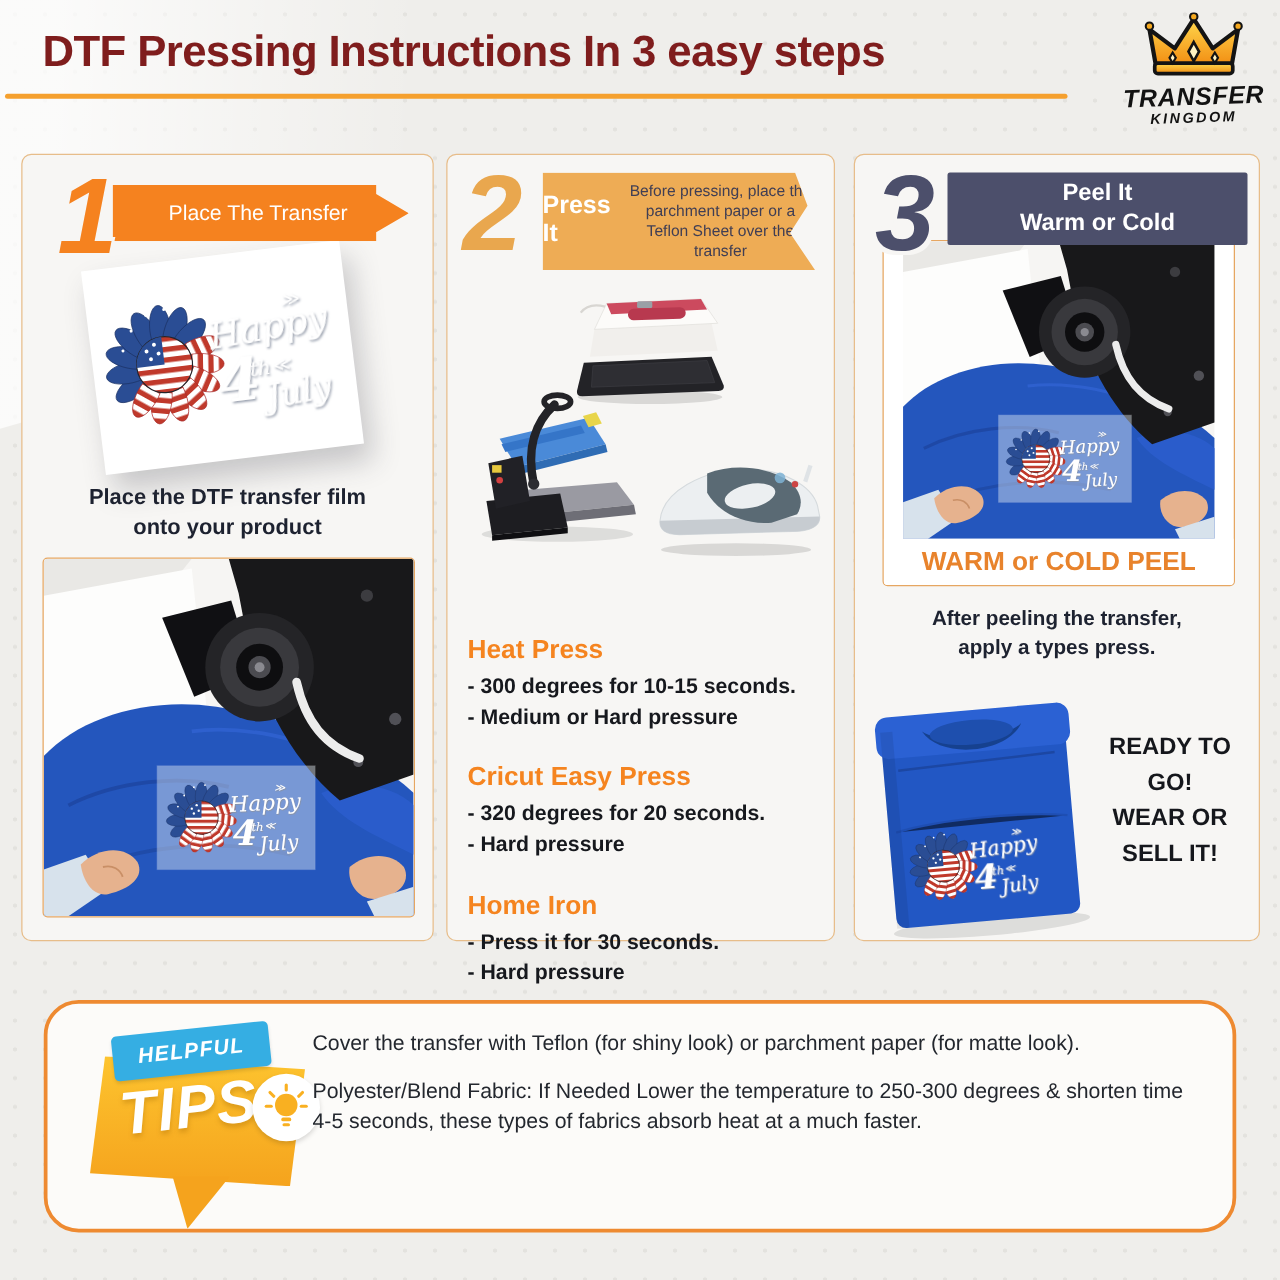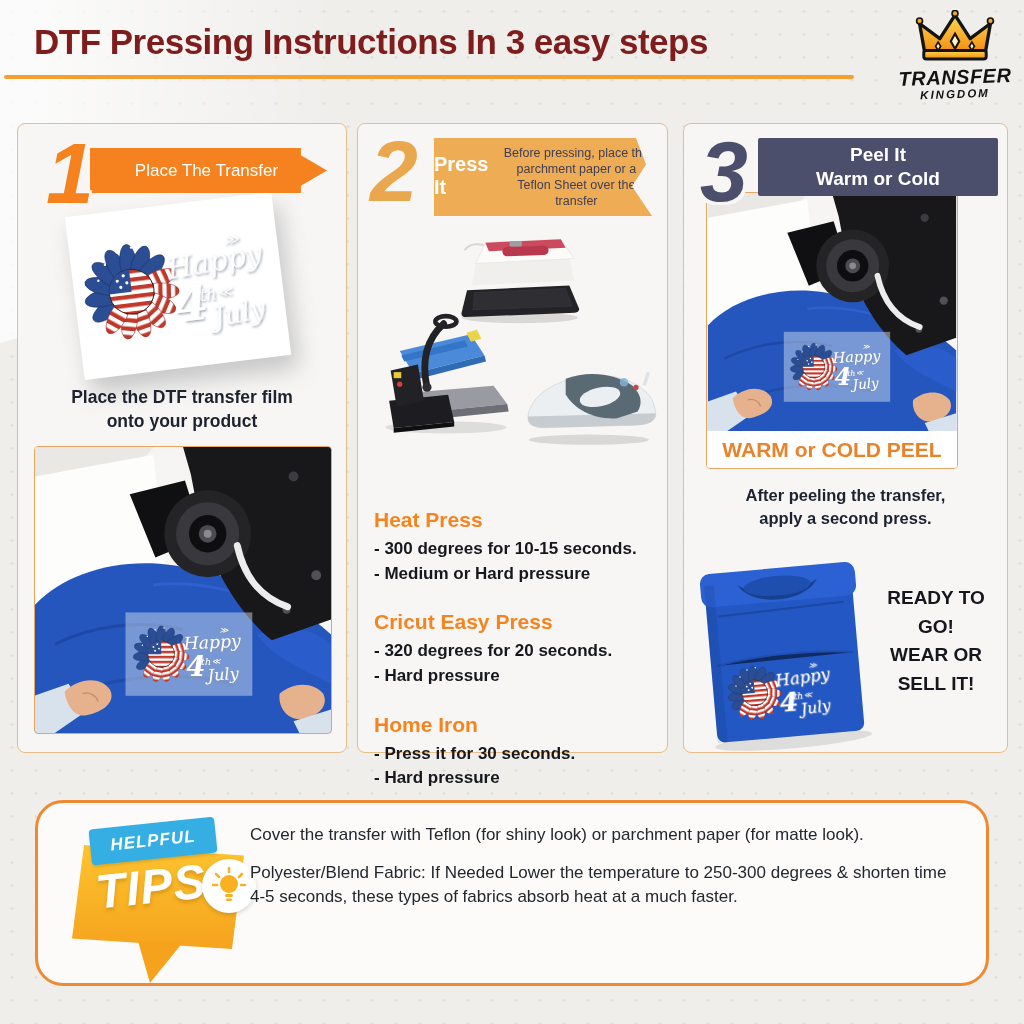--- a/index.html
+++ b/index.html
@@ -46,21 +46,21 @@
   
   .equip{position:absolute;}
   #cricut{left:92px;top:96px;width:140px;height:118px;}
   #clam{left:16px;top:168px;width:140px;height:164px;}
   #iron{left:158px;top:224px;width:150px;height:102px;}
   .methods{position:absolute;left:16px;top:360px;}
   .mname{font-size:21px;font-weight:800;color:#f5841f;margin:0 0 5px 0;}
   .mline{font-size:17px;font-weight:800;color:#16181d;line-height:1.45;}
   .method{margin-bottom:17px;margin-top:24px;}
   
-  #frame3{left:22px;top:68px;width:252px;height:277px;display:flex;flex-direction:column;}
+  #frame3{left:22px;top:68px;width:282px;height:277px;display:flex;flex-direction:column;}
   #frame3 .ph{flex:1;overflow:hidden;}
   #frame3 svg{width:100%;height:240px;display:block;}
   .peel-label{height:37px;display:flex;align-items:center;justify-content:center;
     font-size:21px;font-weight:800;color:#e8832c;background:#fff;}
   #cap3{top:360px;font-size:16.5px;line-height:1.4;}
   .folded{position:absolute;left:8px;top:418px;width:182px;height:212px;}
   .folded svg{width:100%;height:100%;}
   .ready{position:absolute;left:186px;top:460px;width:132px;text-align:center;
     font-size:19px;font-weight:800;color:#15171c;line-height:1.5;}
   
@@ -332,21 +332,21 @@
     <div id="frame3" class="photoframe">
       <div class="ph">
           <svg viewBox="0 0 300 258" preserveAspectRatio="xMidYMid slice">
             <use href="#press-scene"></use>
           </svg>
         </div>
       <div class="peel-label">WARM or COLD PEEL</div>
     </div>
     <div id="cap3" class="caption">
       <div>After peeling the transfer,</div>
-      <div>apply a second press.</div>
+      <div>apply a types press.</div>
     </div>
     <div class="folded">
       <svg viewBox="0 0 185 215">
           <use href="#folded-shirt"></use>
         </svg>
     </div>
     <div class="ready">
       <div>READY TO GO!</div>
       <div>WEAR OR</div>
       <div>SELL IT!</div>

